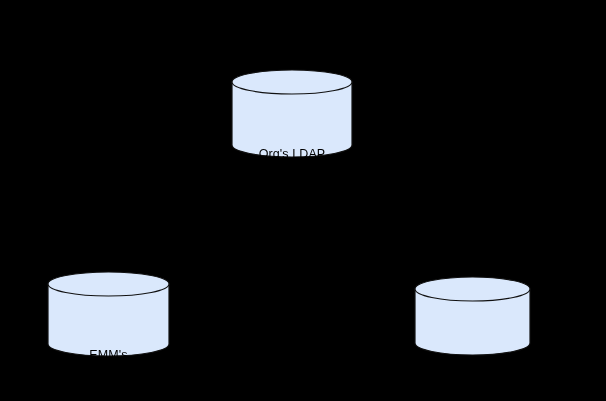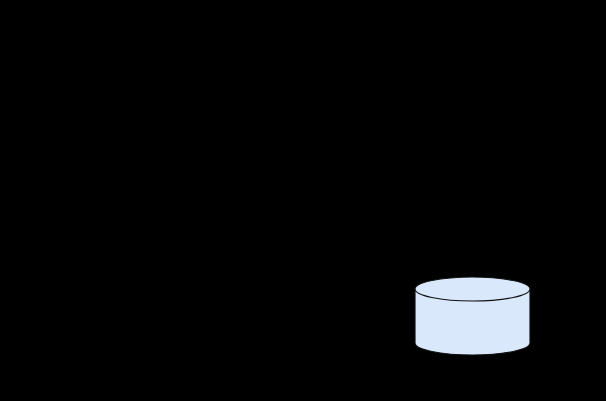--- a/index.html
+++ b/index.html
@@ -42,21 +42,41 @@
   }
   .cyl-label span {
     display: block;
   }
 </style>
 </head>
 <body>
 
 <div id="canvas" style="background: rgb(0, 0, 0);">
 
+  <div class="cylinder" id="node-ldap" style="left: 231px; top: 69px; width: 122px; height: 89px;">
+    <svg viewBox="0 0 122 89" width="122" height="89" preserveAspectRatio="none">
+      <path class="cyl-body" d="M1,13 L1,76 A60,12 0 0 0 121,76 L121,13 Z" fill="#dae8fc" stroke="#111111" stroke-width="1.2"></path>
+      <ellipse class="cyl-top" cx="61" cy="13" rx="60" ry="12" fill="#dae8fc" stroke="#111111" stroke-width="1.2"></ellipse>
+    </svg>
+    <div class="cyl-label" style="color: rgb(0, 0, 0); top: 23px;">
+      <span>Org's LDAP</span>
+      <span>directory</span>
+    </div>
+  </div>
 
+  <div class="cylinder" id="node-emm" style="left: 47px; top: 271px; width: 123px; height: 86px;">
+    <svg viewBox="0 0 123 86" width="123" height="86" preserveAspectRatio="none">
+      <path class="cyl-body" d="M1,13 L1,73 A60.5,12 0 0 0 122,73 L122,13 Z" fill="#dae8fc" stroke="#111111" stroke-width="1.2"></path>
+      <ellipse class="cyl-top" cx="61.5" cy="13" rx="60.5" ry="12" fill="#dae8fc" stroke="#111111" stroke-width="1.2"></ellipse>
+    </svg>
+    <div class="cyl-label" style="color: rgb(0, 0, 0); top: 21.5px;">
+      <span>EMM's</span>
+      
+    </div>
+  </div>
 
   <div class="cylinder" id="node-google" style="left: 414px; top: 276px; width: 117px; height: 80px;">
     <svg viewBox="0 0 117 80" width="117" height="80" preserveAspectRatio="none">
       <path class="cyl-body" d="M1,13 L1,67 A57.5,12 0 0 0 116,67 L116,13 Z" fill="#dae8fc" stroke="#111111" stroke-width="1.2"></path>
       <ellipse class="cyl-top" cx="58.5" cy="13" rx="57.5" ry="12" fill="#dae8fc" stroke="#111111" stroke-width="1.2"></ellipse>
     </svg>
     <div class="cyl-label" style="color: rgb(0, 0, 0); top: 31px;">
       <span>Google</span>
     </div>
   </div>

